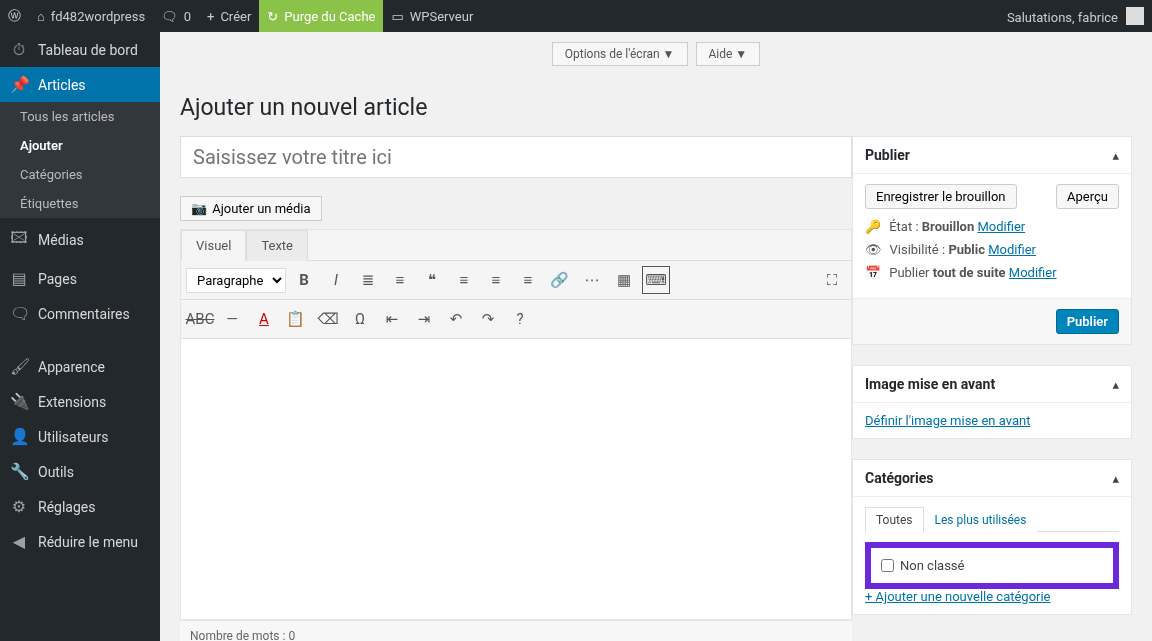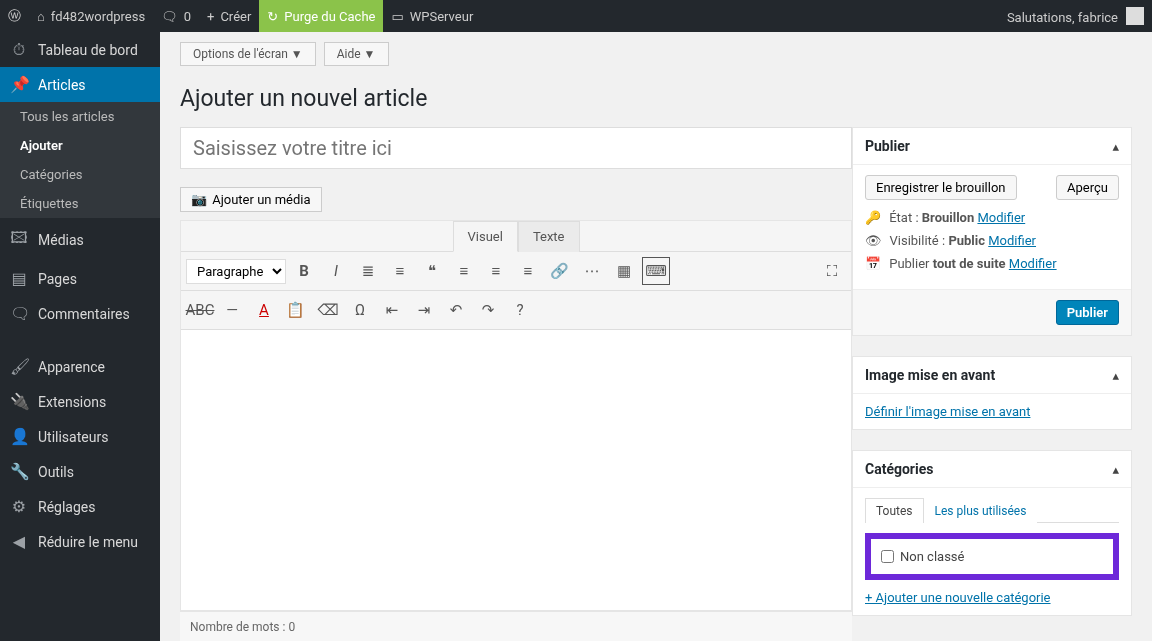--- a/index.html
+++ b/index.html
@@ -12,30 +12,30 @@
 .avatar{width:18px;height:18px;background:#ddd}
 .main{display:flex;height:609px}
 .sidebar{width:160px;background:#23282d;color:#eee;font-size:14px}
 .side-item{display:flex;align-items:center;padding:8px 10px;gap:10px;cursor:pointer;color:#d8d8d8}
 .side-item.active{background:#0073aa;color:#fff;position:relative}
 .side-item.active::after{content:"";position:absolute;right:-8px;top:50%;transform:translateY(-50%);border:8px solid transparent;border-right-color:#f1f1f1}
 .side-sub{padding:7px 20px;background:#32373c;color:#bbb;cursor:pointer;font-size:13px}
 .side-sub.current{color:#fff;font-weight:600}
 .side-icon{width:18px;text-align:center;font-size:16px;color:#9ca1a6}
 .content{flex:1;padding:10px 20px;overflow:auto}
-.screen-opts{display:flex;justify-content:flex-start;gap:8px;margin-bottom:19px}
+.screen-opts{display:flex;justify-content:center;gap:8px;margin-bottom:28px}
 .screen-btn{background:#f7f7f7;border:1px solid #ccc;padding:4px 12px;font-size:12px;color:#555;cursor:pointer}
 h1.title{font-size:23px;font-weight:400;color:#23282d;margin-bottom:15px}
 .cols{display:flex;}
 .col-main{flex:1}
 .col-side{width:280px}
 .title-input{width:100%;font-size:20px;padding:8px 12px;border:1px solid #ddd;background:#fff;color:#777}
 .media-btn{margin:18px 0 8px;border:1px solid #ccc;background:#f7f7f7;padding:4px 10px;font-size:13px;cursor:pointer;display:inline-flex;align-items:center;gap:5px}
 .editor-wrap{border:1px solid #e5e5e5;background:#fff}
-.editor-tabs{display:flex;justify-content:center;border-bottom:1px solid #ddd;background:#f5f5f5}
+.editor-tabs{display:flex;justify-content:flex-start;border-bottom:1px solid #ddd;background:#f5f5f5}
 .ed-tab{padding:7px 14px;border:1px solid #ddd;border-bottom:none;margin-bottom:-1px;background:#ebebeb;color:#555;cursor:pointer;font-size:13px}
 .ed-tab.active{background:#f5f5f5;border-bottom:1px solid #f5f5f5}
 .toolbar{background:#f5f5f5;border-bottom:1px solid #ddd;padding:3px;display:flex;align-items:center;flex-wrap:wrap}
 .tb-select{border:1px solid #ddd;padding:3px 6px;font-size:13px;background:#fff;margin:2px;width:100px}
 .tb-btn{width:28px;height:28px;display:inline-flex;align-items:center;justify-content:center;margin:2px;cursor:pointer;font-size:15px;color:#555}
 .tb-fs{margin-left:auto}
 .editor-body{min-height:280px;background:#fff}
 .wordcount{border-top:1px solid #e5e5e5;padding:8px 10px;font-size:12px;color:#666;background:#f7f7f7}
 .metabox{background:#fff;border:1px solid #e5e5e5;margin-bottom:20px}
 .metabox-h{padding:10px 12px;border-bottom:1px solid #eee;display:flex;justify-content:space-between;align-items:center;cursor:pointer}
@@ -247,19 +247,19 @@
             <div class="cat-tabs">
               <div class="cat-tab">Toutes</div>
               <div class="cat-tab inactive">Les plus utilisées</div>
             </div>
             <div class="cat-list">
                 <label>
                   <input type="checkbox" style="">
                   <span>Non classé</span>
                 </label>
               </div>
-            <div style="margin-top:10px"><a class="link">+ Ajouter une nouvelle catégorie</a></div>
+            <div style=""><a class="link">+ Ajouter une nouvelle catégorie</a></div>
           </div>
         </div>
       </div>
     </div>
   </div>
 </div>
 
 </body></html>

